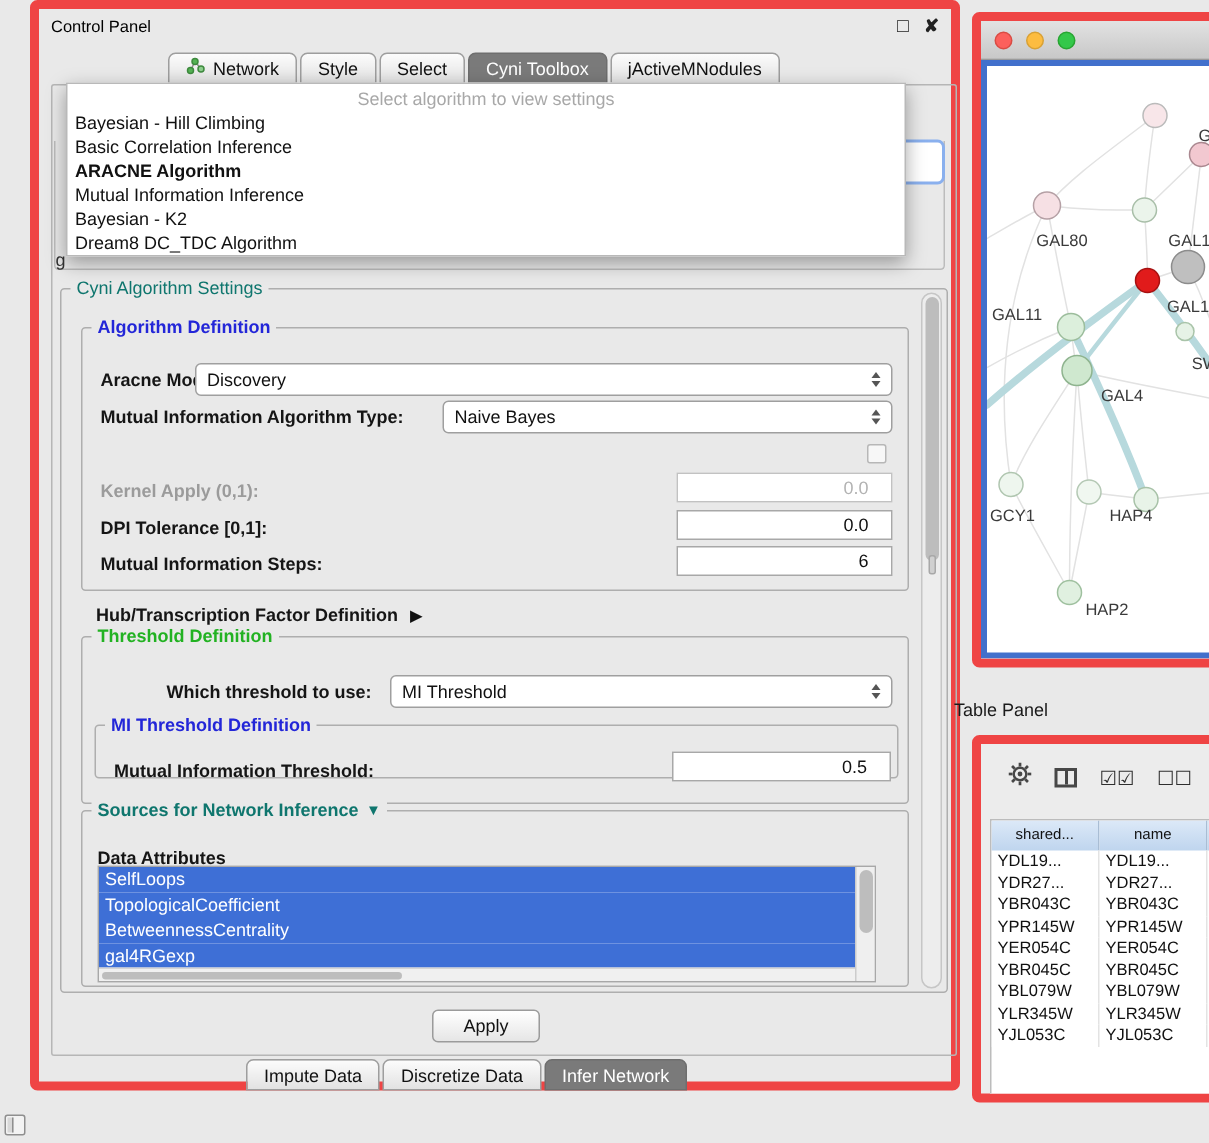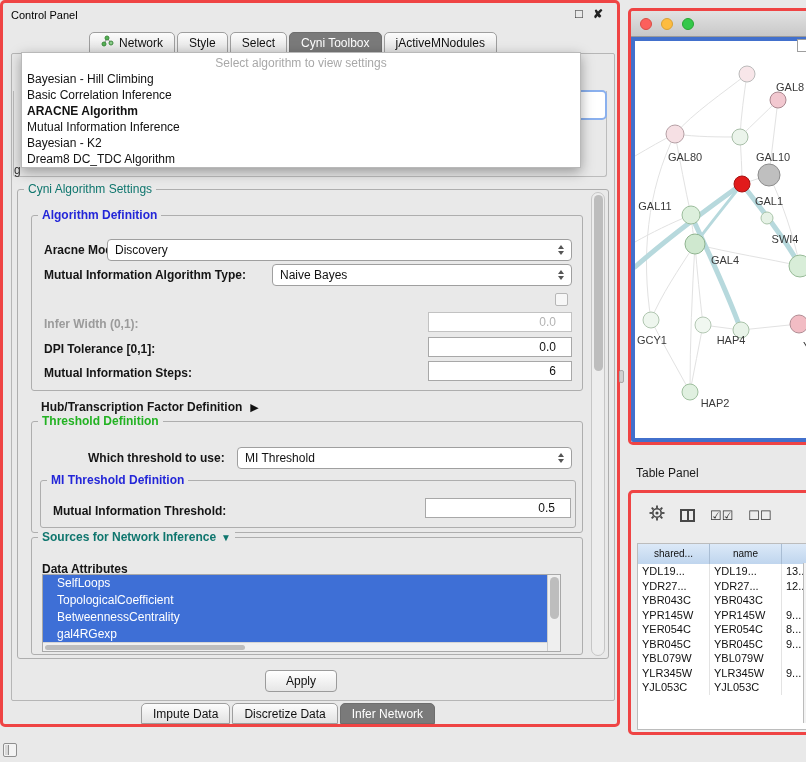--- a/index.html
+++ b/index.html
@@ -1,19 +1,19 @@
 <!DOCTYPE html>
 <html><head>
 <meta charset="utf-8">
 <style>
   * { margin:0; padding:0; box-sizing:border-box; }
   html,body { width:806px; height:762px; overflow:hidden; background:#e9e9e9;
               font-family:"Liberation Sans", sans-serif; position:relative; }
   .abs { position:absolute; }
-  .panel { position:absolute; background:#e9e9e9; border:3px solid #ef4444; border-radius:5px; }
+  .panel { position:absolute; background:#e9e9e9; border:6px solid #ef4444; border-radius:5px;margin-left:20px; }
   .gbx { position:absolute; border:1px solid #aeaeae; border-radius:3px; }
   .glab { position:absolute; top:-8px; left:6px; background:#e9e9e9; padding:0 4px;
           font-size:12px; color:#0f766e; white-space:nowrap; display:flex; align-items:center; gap:5px; }
   .glab.blue { color:#2326d8; font-weight:bold; }
   .glab.green { color:#22b222; font-weight:bold; }
   .lbl { position:absolute; font-size:12px; font-weight:bold; color:#151515; white-space:nowrap; }
   .lbl.dis { color:#9b9b9b; }
   .combo { position:absolute; display:flex; align-items:center; background:#fff;
            border:1px solid #9f9f9f; border-radius:4px; font-size:12px; padding:0 7px; color:#111; }
   .spin { margin-left:auto; display:flex; flex-direction:column; gap:2px; }
@@ -29,21 +29,21 @@
          border-radius:5px 5px 0 0; font-size:12px; color:#111; white-space:nowrap; }
   .tab.sel { background:#7a7a7a; color:#fff; border-color:#6e6e6e; }
   .dd { position:absolute; background:#fff; border:1px solid #b9b9b9; z-index:20;
         box-shadow:0 4px 12px rgba(0,0,0,.35); padding-top:2px; }
   .dd-ph { height:16px; line-height:16px; text-align:center; color:#a8a8a8; font-size:12px; }
   .dd-item { height:16px; line-height:16px; padding-left:5px; font-size:12px; color:#111; }
   .dd-item.sel { font-weight:bold; }
   .sbar { position:absolute; background:#ededed; border:1px solid #c6c6c6; border-radius:7px; }
   .sthumb { position:absolute; background:#bdbdbd; border-radius:5px; }
   .listbox { position:absolute; background:#fff; border:1px solid #a8a8a8; overflow:hidden; }
-  .litem { height:17px; line-height:17px; padding-left:14px; font-size:12px;
+  .litem { height:17px; line-height:17px; padding-left:4px; font-size:12px;
            background:#3e6fd6; color:#fff; white-space:nowrap; }
   .btn { position:absolute; display:flex; align-items:center; justify-content:center;
          background:linear-gradient(#ffffff,#e6e6e6); border:1px solid #9b9b9b;
          border-radius:4px; font-size:12px; color:#111; }
   .chk { position:absolute; width:13px; height:13px; background:#f7f7f7;
          border:1px solid #b7b7b7; border-radius:2px; }
   .tlight { width:12px; height:12px; border-radius:50%; display:inline-block; }
   .th { flex:0 0 72px; height:20px; line-height:19px; text-align:center; font-size:10px; color:#111;
         background:linear-gradient(#dce9f8,#bfd5ee); border-right:1px solid #a9bdd4; overflow:hidden; }
   .trow { display:flex; height:14.5px; background:#fff; }
@@ -130,21 +130,21 @@
     <div class="combo" style="left:240px; top:48px; width:300px; height:22px;">
       <span>Naive Bayes</span>
       <span class="spin">
           <i class="up"></i>
           <i class="dn"></i>
         </span>
     </div>
 
     <span class="chk" style="left:523px; top:77px;"></span>
 
-    <span class="lbl dis" style="left:12px; top:101px;">Infer Width (0,1):</span>
+    <span class="lbl dis" style="left:12px; top:101px;">Kernel Apply (0,1):</span>
     <input class="field dis" style="left: 396px; top: 96px; width: 144px; height: 20px;" value="0.0">
 
     <span class="lbl" style="left:12px; top:126px;">DPI Tolerance [0,1]:</span>
     <input class="field" style="left: 396px; top: 121px; width: 144px; height: 20px;" value="0.0">
 
     <span class="lbl" style="left:12px; top:150px;">Mutual Information Steps:</span>
     <input class="field" style="left: 396px; top: 145px; width: 144px; height: 20px;" value="6">
   </div>
 
   <div class="abs" style="left:38px; top:397px; display:flex; align-items:center; gap:8px;">
@@ -157,21 +157,21 @@
 
     <span class="lbl" style="left:56px; top:29px;">Which threshold to use:</span>
     <div class="combo" style="left:205px; top:25px; width:335px; height:22px;">
       <span>MI Threshold</span>
       <span class="spin">
           <i class="up"></i>
           <i class="dn"></i>
         </span>
     </div>
 
-    <div class="gbx" style="left:8px; top:58px; width:536px; height:48px;">
+    <div class="gbx" style="left:8px; top:58px; width:536px; height:36px;">
       <span class="glab blue">MI Threshold Definition</span>
       <span class="lbl" style="left:12px; top:23px;">Mutual Information Threshold:</span>
       <input class="field" style="left: 384px; top: 17px; width: 146px; height: 20px;" value="0.5">
     </div>
   </div>
 
   <div class="gbx" style="left:28px; top:534px; width:552px; height:118px;">
     <span class="glab" style="font-weight:bold;">
       <span>Sources for Network Inference</span>
       <span style="font-size:10px;">▼</span>

